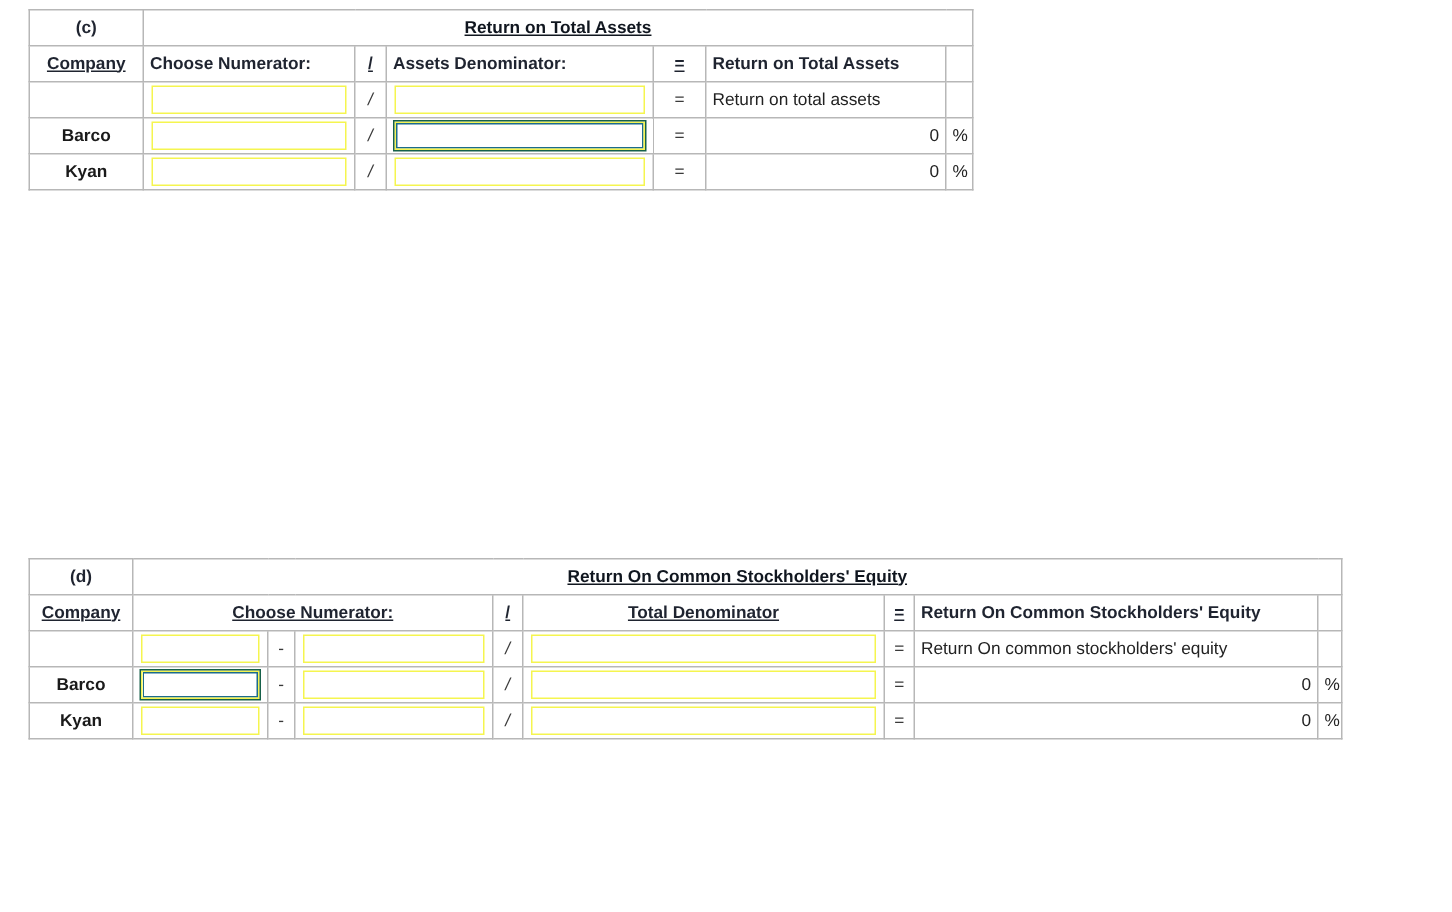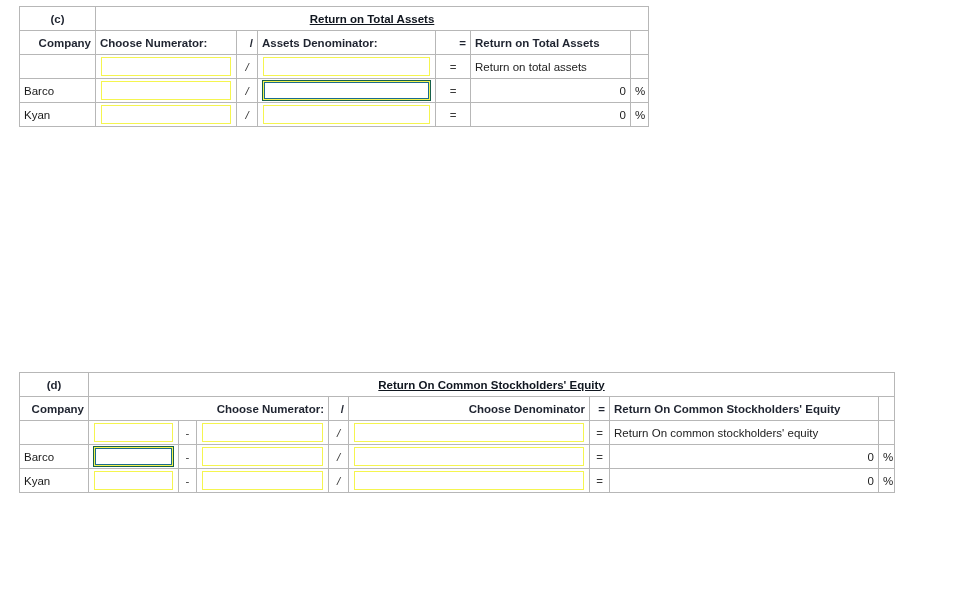--- a/index.html
+++ b/index.html
@@ -56,27 +56,27 @@
   td.title-cell .u {
     text-decoration: underline;
   }
   td.corner {
     background: #8ca6da;
     text-align: center;
     font-weight: bold;
     color: #1f2430;
     border: 1px solid #a9bde4;
   }
-  td.hdr.center { text-align: right; }
+  td.hdr.center { text-align: center; text-decoration: underline; }
   td.hdr.left   { text-align: left; }
 
   
   td.company {
-    font-weight: normal;
-    text-align: left;
+    font-weight: bold;
+    text-align: center;
     font-size: 11.5px;
   }
   td.op {
     text-align: center;
     color: #3a3a3a;
     font-style: italic;
     font-size: 11.5px;
   }
   td.op-plain {
     text-align: center;
@@ -214,21 +214,21 @@
     </colgroup>
     <tbody>
       <tr>
         <td class="corner">(d)</td>
         <td class="title-cell" colspan="8"><span class="u">Return On Common Stockholders' Equity</span></td>
       </tr>
       <tr>
         <td class="hdr center">Company</td>
         <td class="hdr center" colspan="3">Choose Numerator:</td>
         <td class="hdr center">/</td>
-        <td class="hdr center">Choose Denominator</td>
+        <td class="hdr center">Total Denominator</td>
         <td class="hdr center">=</td>
         <td class="hdr left">Return On Common Stockholders' Equity</td>
         <td class="hdr center"></td>
       </tr>
 
       <tr>
         <td class="company"></td>
         <td class="input">
             <span class="box"></span>
           </td>

